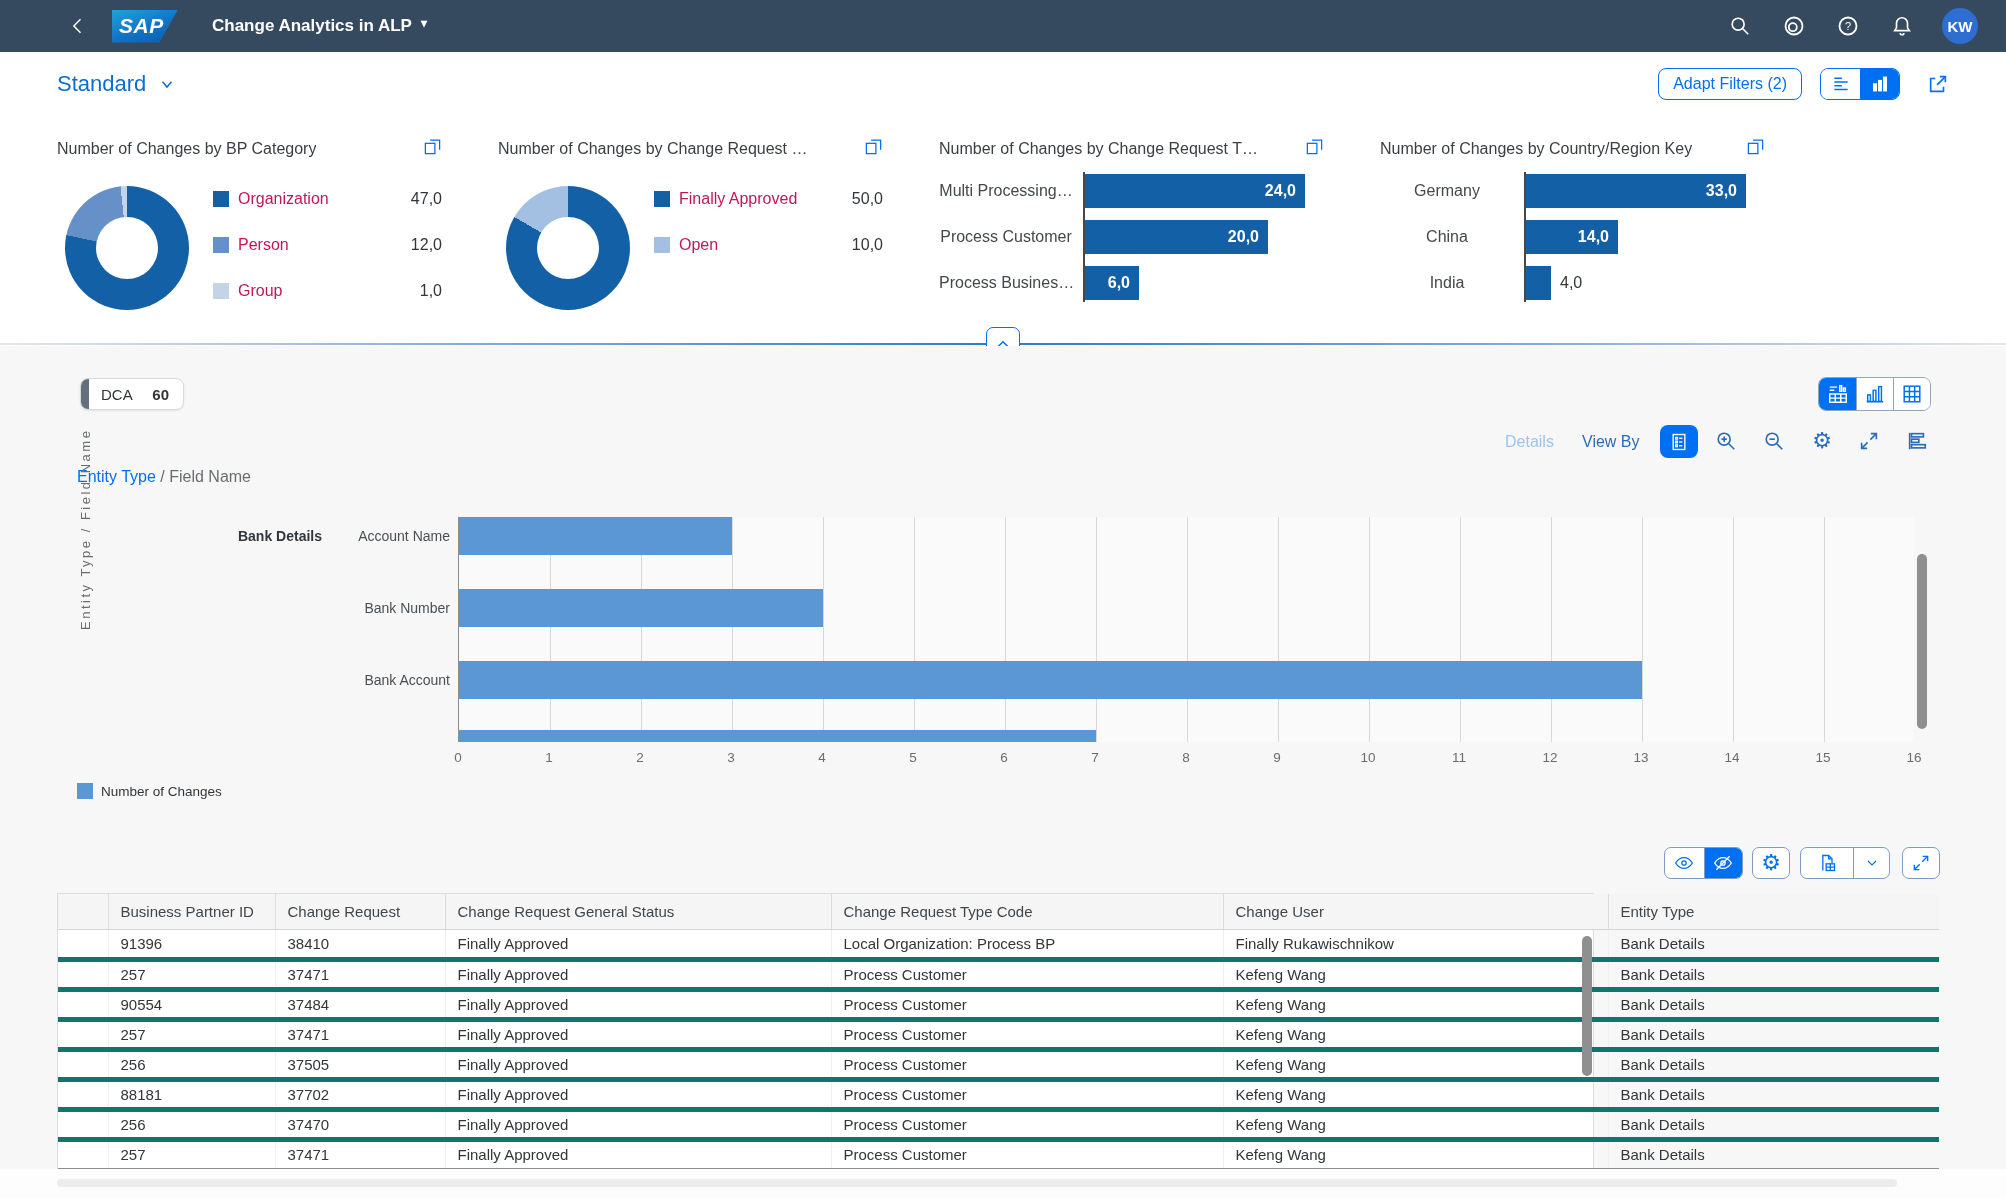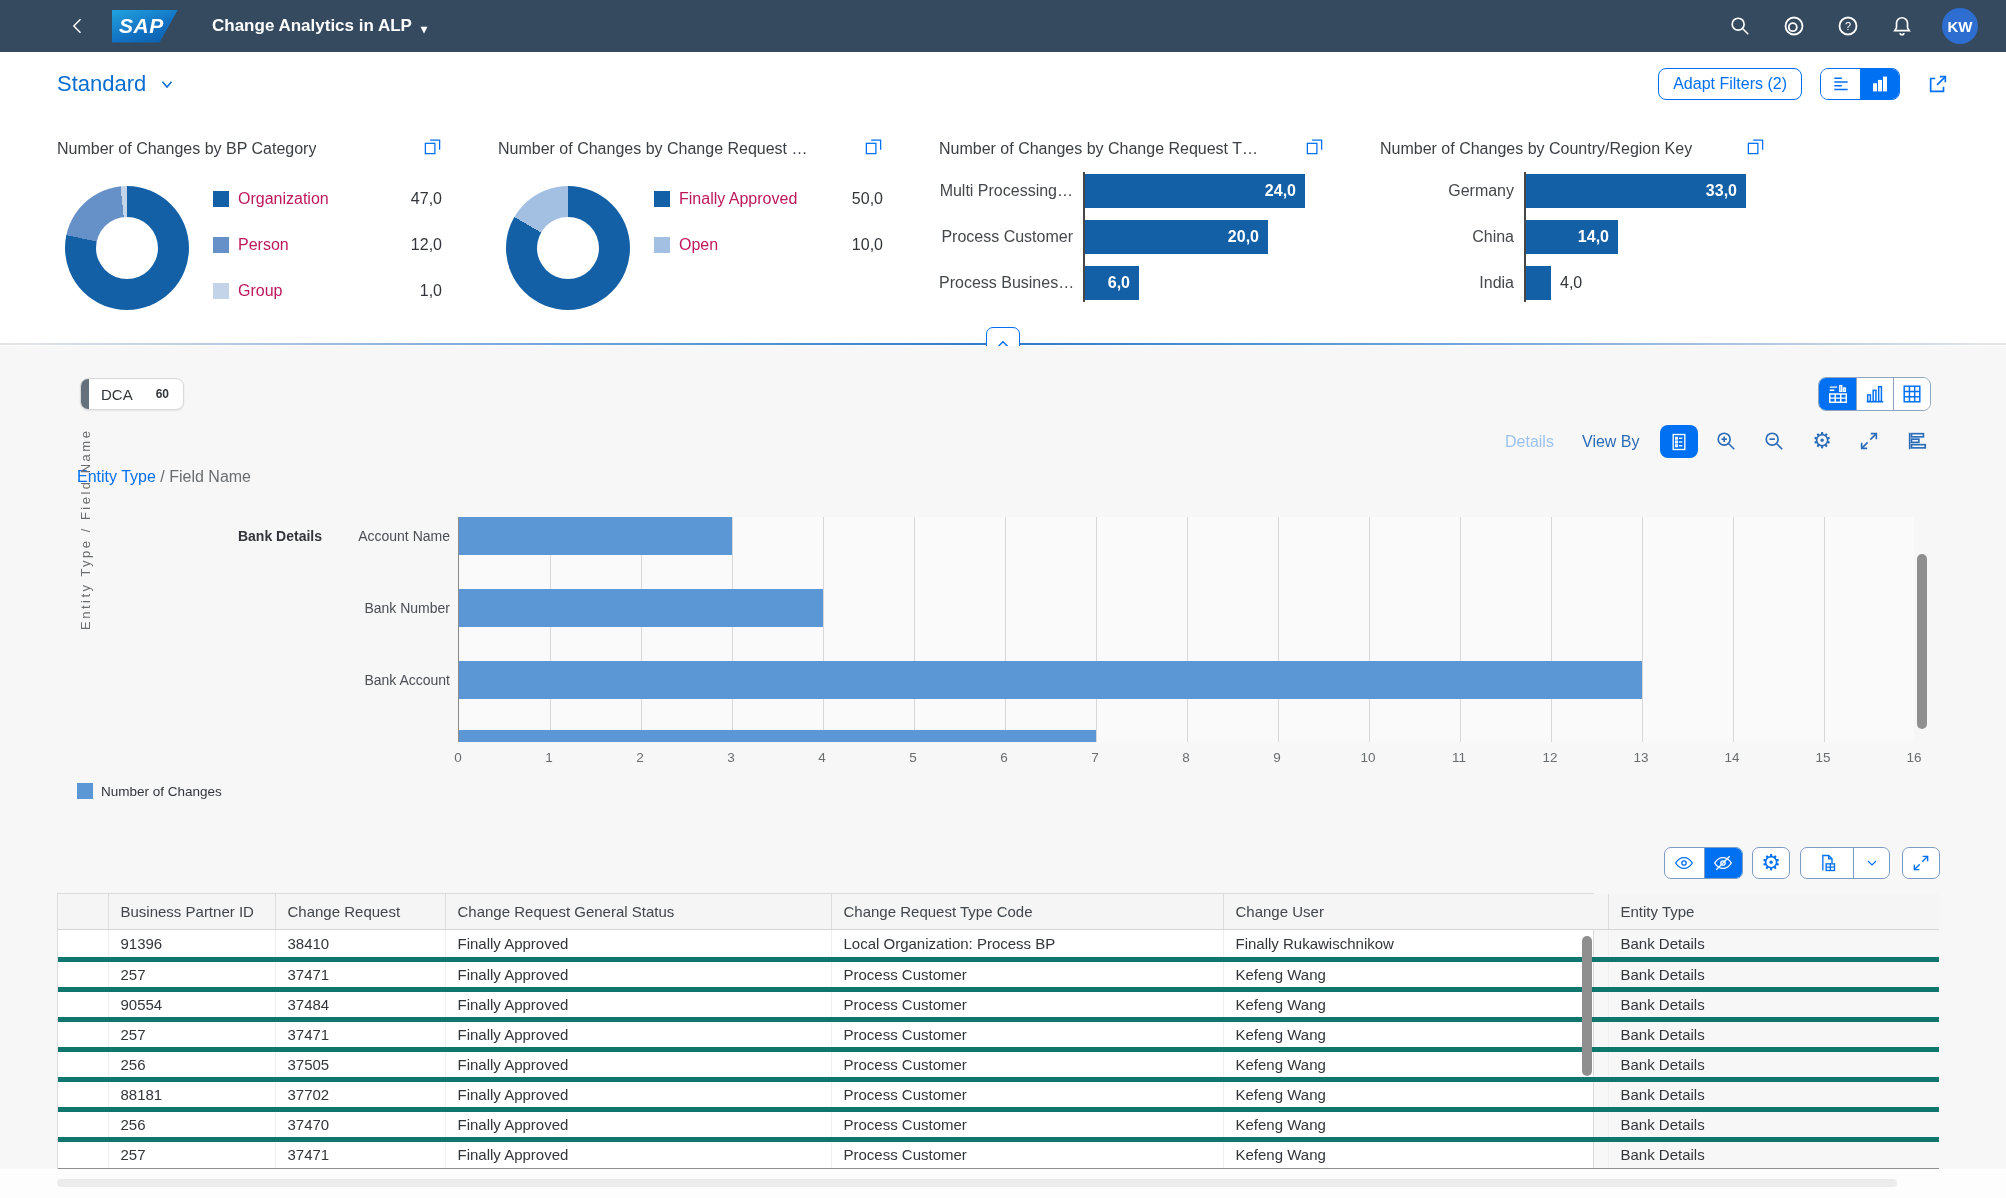--- a/index.html
+++ b/index.html
@@ -9,21 +9,21 @@
   
   .shell { position:absolute; left:0; top:0; width:2006px; height:52px; background:#354a5f;
            display:flex; align-items:center; justify-content:space-between; padding:0 28px 0 0; }
   .shell-left { display:flex; align-items:center; height:100%; }
   .icon-btn { display:inline-flex; align-items:center; justify-content:center; width:40px; height:40px; cursor:pointer; }
   .shell svg { stroke:#fff; fill:none; stroke-width:1.8; }
   .back-btn { margin-left:58px; }
   .sap-logo { margin-left:14px; width:66px; height:33px; background:linear-gradient(160deg,#21a3dd 0%,#1272c4 55%,#0d5ca8 100%);
               clip-path:polygon(0 0,100% 0,72% 100%,0 100%); display:flex; align-items:center; color:#fff;
               font-weight:bold; font-style:italic; font-size:21px; padding-left:7px; letter-spacing:.5px; }
-  .shell-title { margin-left:34px; color:#fff; font-size:17px; font-weight:bold; display:flex; align-items:flex-end; gap:9px; cursor:pointer; }
+  .shell-title { margin-left:34px; color:#fff; font-size:17px; font-weight:bold; display:flex; align-items:flex-start; gap:9px; cursor:pointer; }
   .shell-title .caret { font-size:12px; color:#fff; font-style:normal; }
   .shell-right { display:flex; align-items:center; gap:14px; }
   .avatar { width:36px; height:36px; border-radius:50%; background:#2e6ed1; color:#fff; font-size:15px; font-weight:bold;
             display:flex; align-items:center; justify-content:center; margin-left:6px; }
 
   
   .filterbar { position:absolute; left:0; top:52px; width:2006px; height:63px; background:#fff;
                display:flex; align-items:center; justify-content:space-between; padding:0 48px 0 57px; }
   .variant { display:flex; align-items:center; gap:12px; color:#0a6ed1; font-size:22px; cursor:pointer; }
   .variant svg { stroke:#0a6ed1; fill:none; stroke-width:2; }
@@ -49,42 +49,42 @@
   .donut-body { display:flex; }
   .donut { position:relative; width:124px; height:124px; border-radius:50%; margin:26px 0 0 8px; cursor:pointer; }
   .donut-hole { position:absolute; left:31px; top:31px; width:62px; height:62px; border-radius:50%; background:#fff; }
   .card-legend { flex:1; padding:30px 0 0 24px; }
   .leg-row { display:flex; align-items:center; height:18px; margin-bottom:28px; }
   .leg-sq { width:16px; height:16px; flex:0 0 16px; }
   .leg-label { margin-left:9px; font-size:16px; color:#be185d; flex:1; }
   .leg-val { font-size:16px; color:#32363a; }
   .hbar-body { padding-top:14px; position:relative; }
   .hbar-row { display:flex; align-items:center; height:34px; margin-bottom:12px; }
-  .hbar-label { width:134px; text-align:right; font-size:16px; color:#44484c; white-space:nowrap; overflow:hidden; }
+  .hbar-label { width:134px; text-align:center; font-size:16px; color:#44484c; white-space:nowrap; overflow:hidden; }
   .hbar-track { position:relative; flex:1; height:34px; margin-left:10px; }
   .hbar-bar { position:absolute; left:0; top:0; height:34px; background:#1460a7; cursor:pointer; }
   .hbar-val-in { position:absolute; right:9px; top:0; line-height:34px; color:#fff; font-size:16px; font-weight:bold; }
   .hbar-val-out { position:absolute; top:0; line-height:34px; color:#32363a; font-size:16px; }
   .hbar-axis { position:absolute; left:144px; top:12px; width:2px; height:130px; background:#474747; }
 
   
   .divider { position:absolute; left:0; top:343px; width:2006px; height:2px;
              background:linear-gradient(90deg,#e6e6e6 0%,#86aede 22%,#2f79c9 50%,#86aede 78%,#e6e6e6 100%); }
   .collapse-btn { position:absolute; left:986px; top:327px; width:34px; height:34px; background:#fff;
                   border:1px solid #0070f2; border-radius:7px; display:flex; align-items:center; justify-content:center; cursor:pointer; }
   .collapse-btn svg { stroke:#0070f2; fill:none; stroke-width:2; }
 
   
   .content { position:absolute; left:0; top:346px; width:2006px; height:852px; background:#f7f7f7; }
 
   .chip { position:absolute; left:80px; top:32px; width:104px; height:32px; background:#fff; border:1px solid #d9d9d9;
           border-radius:8px; box-shadow:0 1px 2px rgba(0,0,0,.08); display:flex; align-items:center; overflow:hidden; cursor:pointer; }
   .chip-bar { width:8px; height:100%; background:#64707c; flex:0 0 8px; }
   .chip-label { margin-left:12px; font-size:15px; color:#32363a; }
-  .chip-count { margin-left:auto; margin-right:14px; font-size:12px; font-weight:bold; color:#32363a; }
+  .chip-count { margin-left:auto; margin-right:14px; font-size:15px; font-weight:bold; color:#32363a; }
 
   .viewswitch { position:absolute; left:1818px; top:31px; height:34px; display:flex; border:1px solid #8fa6c0; border-radius:8px; overflow:hidden; background:#fff; }
   .viewswitch button { width:37px; border:none; background:#fff; display:flex; align-items:center; justify-content:center; cursor:pointer; }
   .viewswitch button + button { border-left:1px solid #8fa6c0; }
   .viewswitch button svg { stroke:#0070f2; fill:none; stroke-width:1.6; }
   .viewswitch button.active { background:#0070f2; }
   .viewswitch button.active svg { stroke:#fff; }
 
   .toolbar2 { position:absolute; left:0; top:79px; width:2006px; height:33px; }
   .tb-text { position:absolute; top:0; line-height:33px; font-size:16px; cursor:pointer; }

